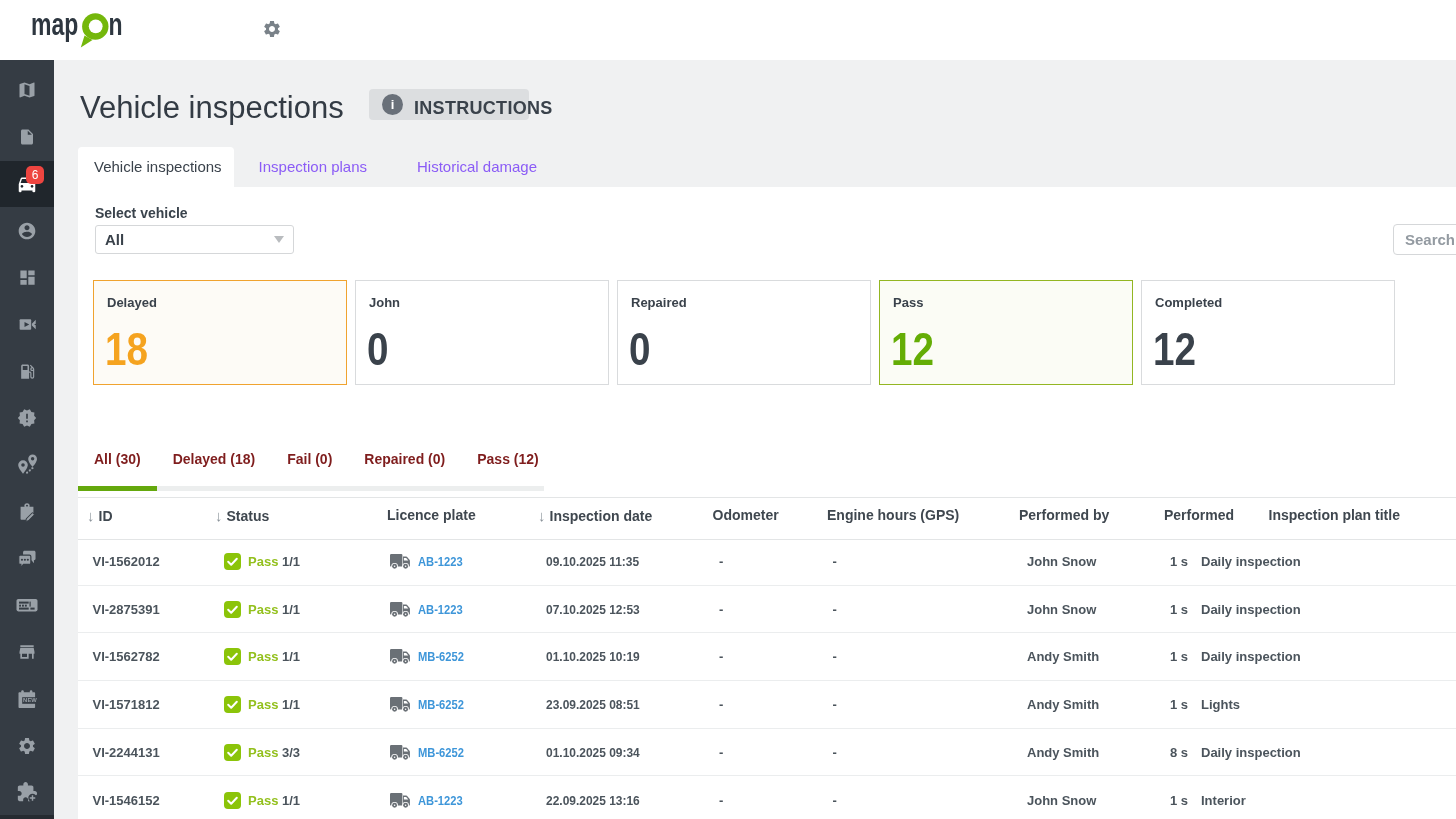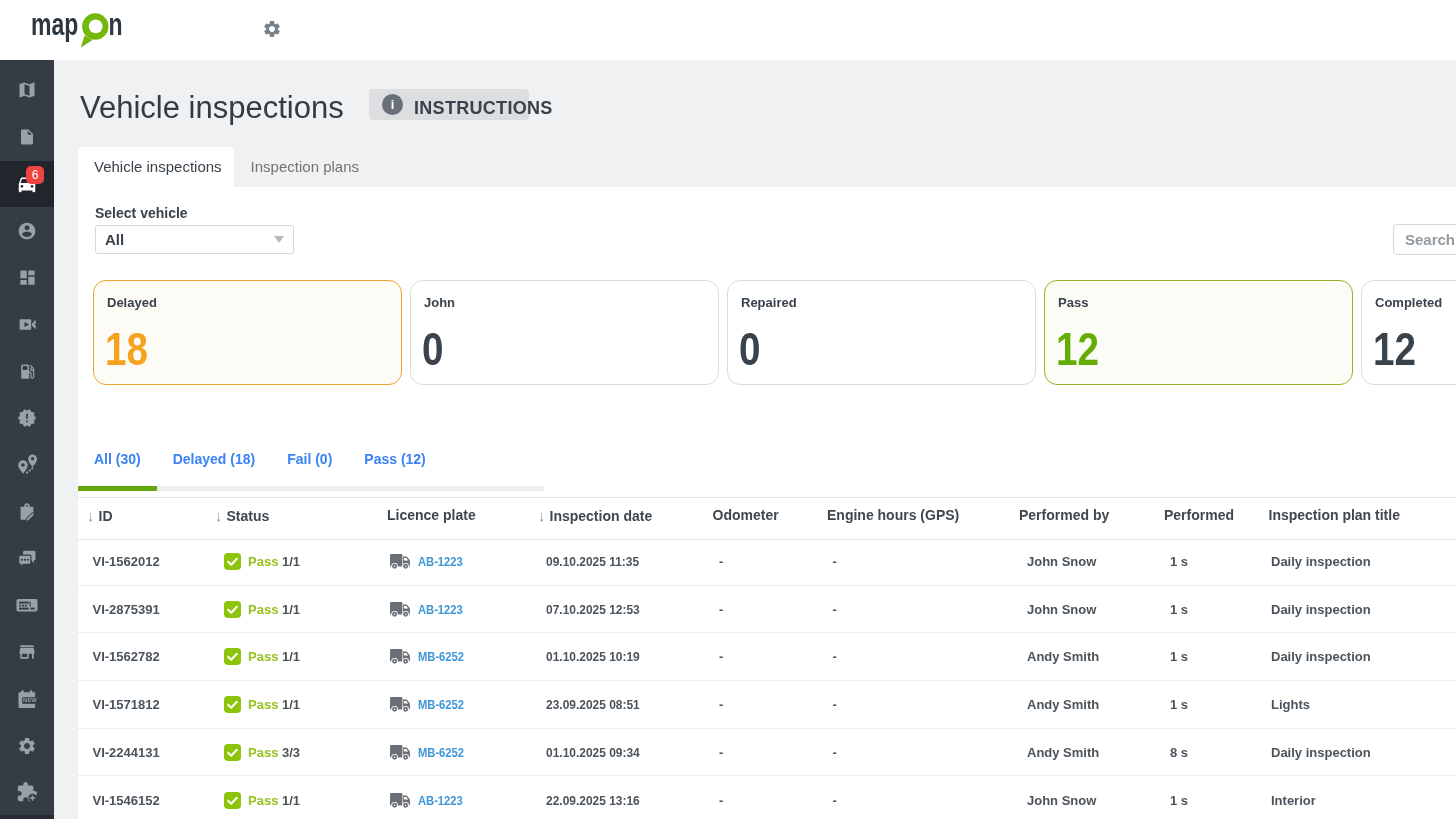--- a/index.html
+++ b/index.html
@@ -9,53 +9,53 @@
 .sb-item { position:relative; width:54px; height:46.8px; display:flex; align-items:center; justify-content:center; }
 .sb-item svg { display:block; }
 .sb-active { background:#20262c; }
 .badge6 { position:absolute; left:26px; top:5px; width:18px; height:18px; background:#ee4540; border-radius:5px; color:#fff; font-size:12px; font-weight:400; text-align:center; line-height:18px; }
 .main { position:absolute; left:54px; top:60px; width:1402px; height:759px; background:#f0f1f2; }
 h1 { position:absolute; left:26px; top:30px; font-size:31px; font-weight:400; color:#333b44; }
 .instr { position:absolute; left:315px; top:29px; width:160px; height:31px; background:#dcdee0; border-radius:4px; }
 .instr .ic { position:absolute; left:13px; top:5px; width:21px; height:21px; background:#697079; border-radius:50%; color:#fff; text-align:center; font-size:13px; line-height:21px; font-weight:bold; }
 .instr .tx { position:absolute; left:45px; top:9px; font-size:18px; font-weight:bold; color:#3a424b; letter-spacing:0.3px; }
 .tabs { position:absolute; left:24px; top:87px; height:40px; }
-.tab { float:left; height:40px; line-height:40px; font-size:15px; color:#737373; padding:0 17px; }
+.tab { float:left; height:40px; line-height:40px; font-size:15px; color:#8b5cf6; padding:0 25px; }
 .tab.active { background:#fff; border-radius:4px 4px 0 0; color:#3a424b; padding:0 12px 0 16px; }
 .panel { position:absolute; left:24px; top:127px; width:1378px; height:632px; background:#fff;font-weight:bold; }
 .lbl { position:absolute; left:17px; top:18px; font-size:14px; color:#3a434c; }
 .select { position:absolute; left:17px; top:38px; width:199px; height:29px; border:1px solid #d5d7d9; border-radius:3px; background:#fff; }
 .select .val { position:absolute; left:9px; top:0; line-height:27px; font-size:15px; color:#3a424b; }
 .select .arr { position:absolute; right:9px; top:10px; width:0; height:0; border-left:5.5px solid transparent; border-right:5.5px solid transparent; border-top:7px solid #b9bcbf; }
 .search { position:absolute; left:1315px; top:37px; width:200px; height:31px; border:1px solid #d5d7d9; border-radius:4px; background:#fff; }
 .search .ph { position:absolute; left:11px; top:0; line-height:29px; font-size:15px; color:#939aa1; }
 .cards { position:absolute; left:15px; top:93px; height:105px; white-space:nowrap; font-size:0; }
-.card { display:inline-block; vertical-align:top; width:309px; height:105px; background:#fff; border:1px solid #d9dbdd; border-radius:13px; margin-right:8px; position:relative; }
+.card { display:inline-block; vertical-align:top; width:254px; height:105px; background:#fff; border:1px solid #d9dbdd; border-radius:0; margin-right:8px; position:relative; }
 .card .cl { position:absolute; left:13px; top:14px; font-size:13px; color:#3a424b; }
 .card .cn { position:absolute; left:11px; top:41px; font-size:46px; color:#3a424b; transform:scaleX(.84); transform-origin:0 0; }
 .card.delayed { border-color:#f0a32f; background:#fdfbf6; }
 .card.delayed .cn { color:#f5a31f; }
 .card.pass { border-color:#93b622; background:#fbfcf5; }
 .card.pass .cn { color:#64ad05; }
 .ftabs { position:absolute; left:0px; top:250px; height:45px; }
-.ftab { float:left; height:45px; line-height:45px; font-size:14px; color:#3b82f6; padding:0 16px; }
+.ftab { float:left; height:45px; line-height:45px; font-size:14px; color:#7f1d1d; padding:0 16px; }
 .ftrack { position:absolute; left:0px; top:299px; width:466px; height:5px; background:#eceeee; }
 .fgreen { position:absolute; left:0px; top:299px; width:78.5px; height:5px; background:#64a80d; }
 .thead { position:absolute; left:0; top:310px; width:1378px; height:43px; border-top:1px solid #e3e5e6; border-bottom:1px solid #e3e5e6; }
 .hc { position:absolute; top:0; line-height:35px; font-size:14px; color:#3f474f; white-space:nowrap; }
 .sortarr { color:#8d959c; margin-right:4px; font-size:15px; }
 .trow { position:absolute; left:0; width:1378px; height:47.7px; border-bottom:1px solid #ebedee; }
 .bc { position:absolute; top:0; line-height:47px; font-size:13px; color:#4b545c; white-space:nowrap; }
 .dt { display:inline-block; transform:scaleX(.92); transform-origin:0 50%; }
 .chk { display:inline-block; vertical-align:-4px; width:17px; height:17px; background:#8bc409; border-radius:4px; margin-right:7px; }
 .chk svg { display:block; }
 .pgreen { color:#93c01d; }
 .plate { color:#3e96d9; display:inline-block; transform:scaleX(.86); transform-origin:0 50%; }
 .truck { display:inline-block; vertical-align:-4px; margin-right:6px; }
-.c1{left:14.5px}.c2{left:146px}.c3{left:311px}.c4{left:467.5px}.c5{left:641px}.c6{left:754.5px}.c7{left:949px}.c8{left:1092px}.c9{left:1193px}
+.c1{left:14.5px}.c2{left:146px}.c3{left:311px}.c4{left:467.5px}.c5{left:641px}.c6{left:754.5px}.c7{left:949px}.c8{left:1092px}.c9{left:1123px}
 .h1{left:9px}.h2{left:137px}.h3{left:309px}.h4{left:460px}.h5{left:634.5px}.h6{left:749px}.h7{left:941px}.h8{left:1086px}.h9{left:1190.5px}
 </style>
 </head>
 <body>
 <div class="topbar">
   <svg width="150" height="52" viewBox="0 0 150 52" style="position:absolute;left:0;top:0">
     <text transform="translate(31,35.2) scale(0.73,1)" font-family="Liberation Sans" font-size="31.5" font-weight="bold" fill="#2e3740">map</text>
     <g fill="#74b70b">
       <path d="M84.5 35.5 L80.8 47.5 L92.5 40 Z"></path>
       <circle cx="95.3" cy="26.5" r="13.2"></circle>
@@ -185,20 +185,21 @@
 </div>
 <div class="main">
   <h1>Vehicle inspections</h1>
   <div class="instr">
       <span class="ic">i</span>
       <span class="tx">INSTRUCTIONS</span>
     </div>
   <div class="tabs">
     <div class="tab active">Vehicle inspections</div>
     <div class="tab">Inspection plans</div>
+    <div class="tab">Historical damage</div>
   </div>
   <div class="panel">
     <div class="lbl">Select vehicle</div>
     <div class="select">
         <span class="val">All</span>
         <span class="arr"></span>
       </div>
     <div class="search">
         <span class="ph">Search...</span>
       </div>
@@ -206,20 +207,21 @@
       <div class="card delayed"><div class="cl">Delayed</div><div class="cn">18</div></div>
       <div class="card"><div class="cl">John</div><div class="cn">0</div></div>
       <div class="card"><div class="cl">Repaired</div><div class="cn">0</div></div>
       <div class="card pass"><div class="cl">Pass</div><div class="cn">12</div></div>
       <div class="card"><div class="cl">Completed</div><div class="cn">12</div></div>
     </div>
     <div class="ftabs">
       <div class="ftab">All (30)</div>
       <div class="ftab">Delayed (18)</div>
       <div class="ftab">Fail (0)</div>
+      <div class="ftab">Repaired (0)</div>
       <div class="ftab">Pass (12)</div>
     </div>
     <div class="ftrack"></div>
     <div class="fgreen"></div>
     <div class="thead">
       <span class="hc h1"><span class="sortarr">↓</span>ID</span>
       <span class="hc h2"><span class="sortarr">↓</span>Status</span>
       <span class="hc h3">Licence plate</span>
       <span class="hc h4"><span class="sortarr">↓</span>Inspection date</span>
       <span class="hc h5">Odometer</span>

